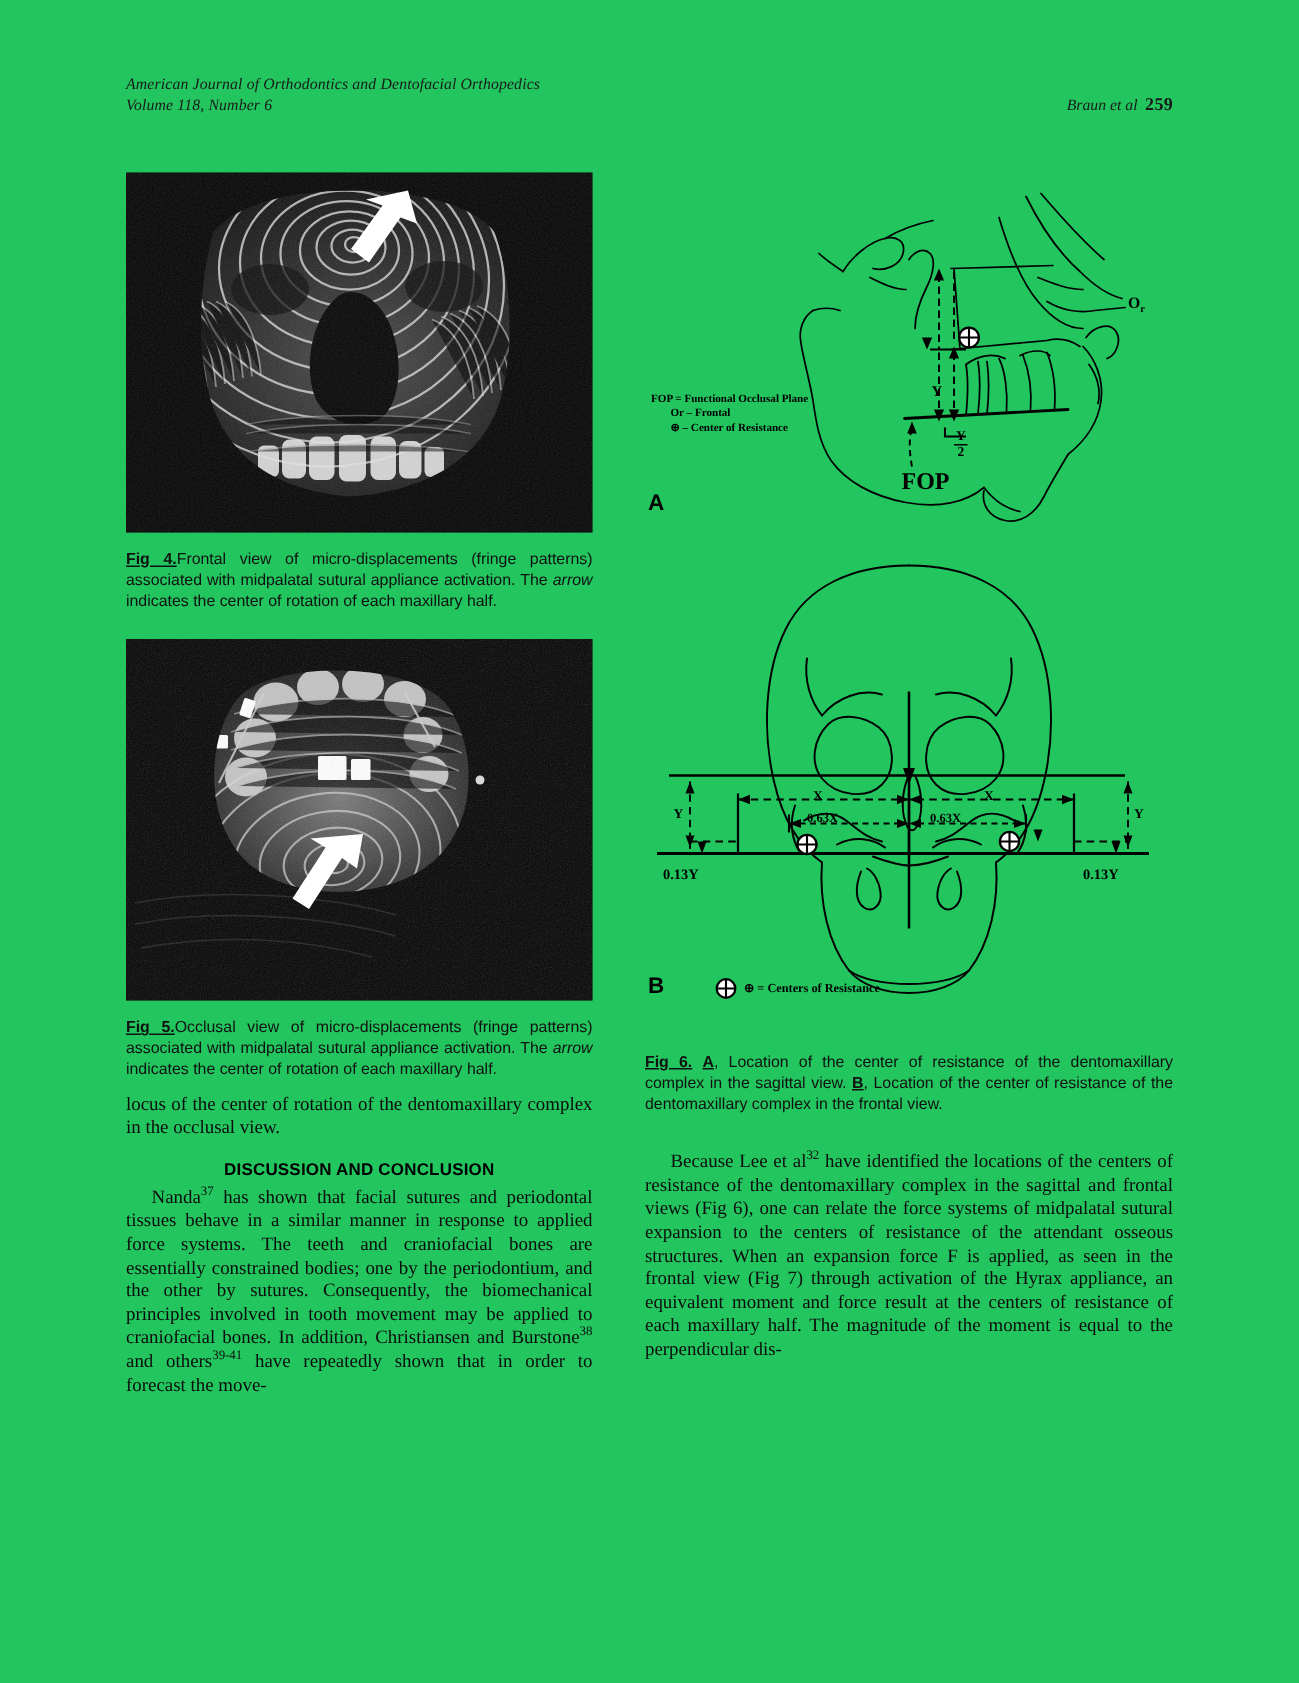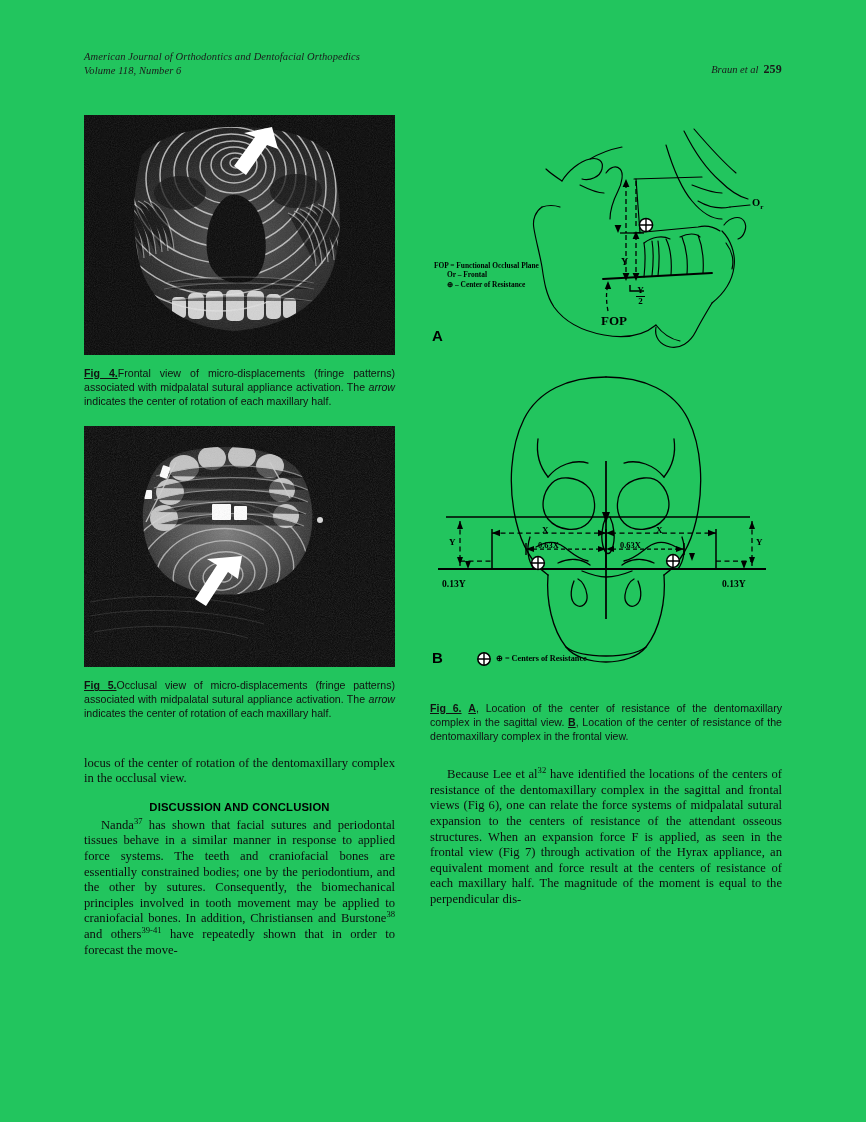--- a/index.html
+++ b/index.html
@@ -337,21 +337,21 @@
       </svg>
       <svg class="arrow-svg" style="left:110px; top:128px; width:56px; height:62px;" viewBox="0 0 56 62">
         <path d="M48,2 L44,25 L34,18 L12,52 L1,45 L23,11 L13,5 Z" fill="#ffffff"></path>
       </svg>
     </div>
 
     <div class="caption">
       <b>Fig 5.</b><span>Occlusal view of micro-displacements (fringe patterns) associated with midpalatal sutural appliance activation. The </span><i>arrow</i><span> indicates the center of rotation of each maxillary half.</span>
     </div>
 
-    <div style="margin-top:35px;">
+    <div style="margin-top:8px;">
       <p class="body-par">locus of the center of rotation of the dentomaxillary complex in the occlusal view.</p>
       <div class="sec-head">DISCUSSION AND CONCLUSION</div>
       <p class="body-par indent" id="left-par2">Nanda<sup>37</sup> has shown that facial sutures and periodontal tissues behave in a similar manner in response to applied force systems. The teeth and craniofacial bones are essentially constrained bodies; one by the periodontium, and the other by sutures. Consequently, the biomechanical principles involved in tooth movement may be applied to craniofacial bones. In addition, Christiansen and Burstone<sup>38</sup> and others<sup>39-41</sup> have repeatedly shown that in order to forecast the move-</p>
     </div>
   </div>
 
   <div class="col-right">
 
     <div class="fig-panel fig6a">
       <svg class="diagram-svg" width="352" height="250" viewBox="0 0 352 250">
@@ -433,21 +433,21 @@
         </g>
         <path d="M178,166 l-3.2,8 h6.4 Z" fill="#000"></path>
       </svg>
 
       <div class="dim-label" style="left:191px; top:141px; font-size:10px;">Y</div>
       <div style="position:absolute; left:206px; top:171px; font-family:'Liberation Serif',serif; font-weight:bold; font-size:9px; text-align:center; line-height:9px;">
         <span>Y</span>
         <div style="border-top:1.2px solid #000; width:9px; margin:1px auto 0;"></div>
         <span>2</span>
       </div>
-      <div class="dim-label" style="left:171px; top:198px; font-size:13px;">FOP</div>
+      <div class="dim-label" style="left:171px; top:198px; font-size:16px;">FOP</div>
       <div class="dim-label" style="left:322px; top:82px; font-size:10.5px;"><span>O</span><sub style="font-size:7px;">r</sub></div>
 
       <div class="legend-text" style="left:4px; top:146px;">
         <div>FOP = Functional Occlusal Plane</div>
         <div style="padding-left:13px;">Or – Frontal</div>
         <div style="padding-left:13px;">⊕ – Center of Resistance</div>
       </div>
 
       <div class="panel-letter" style="left:2px; top:212px;">A</div>
     </div>

